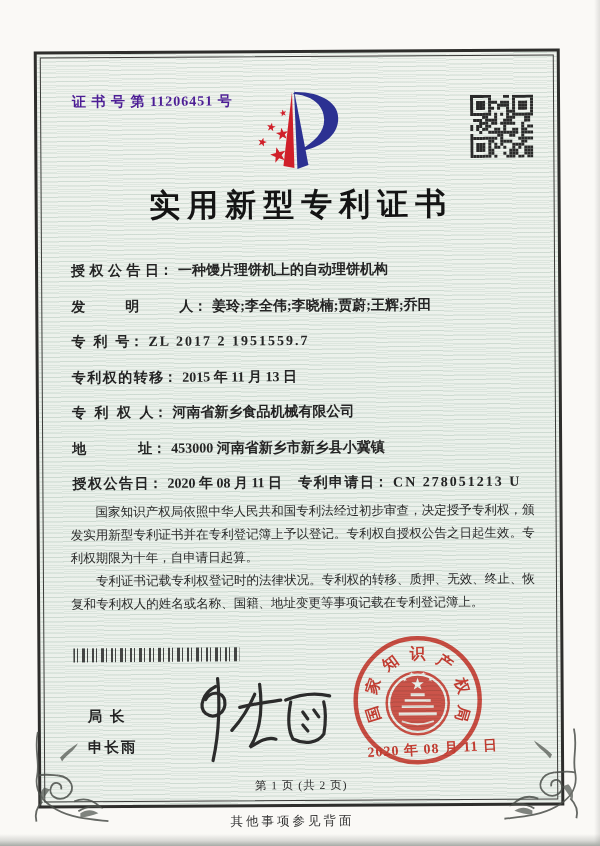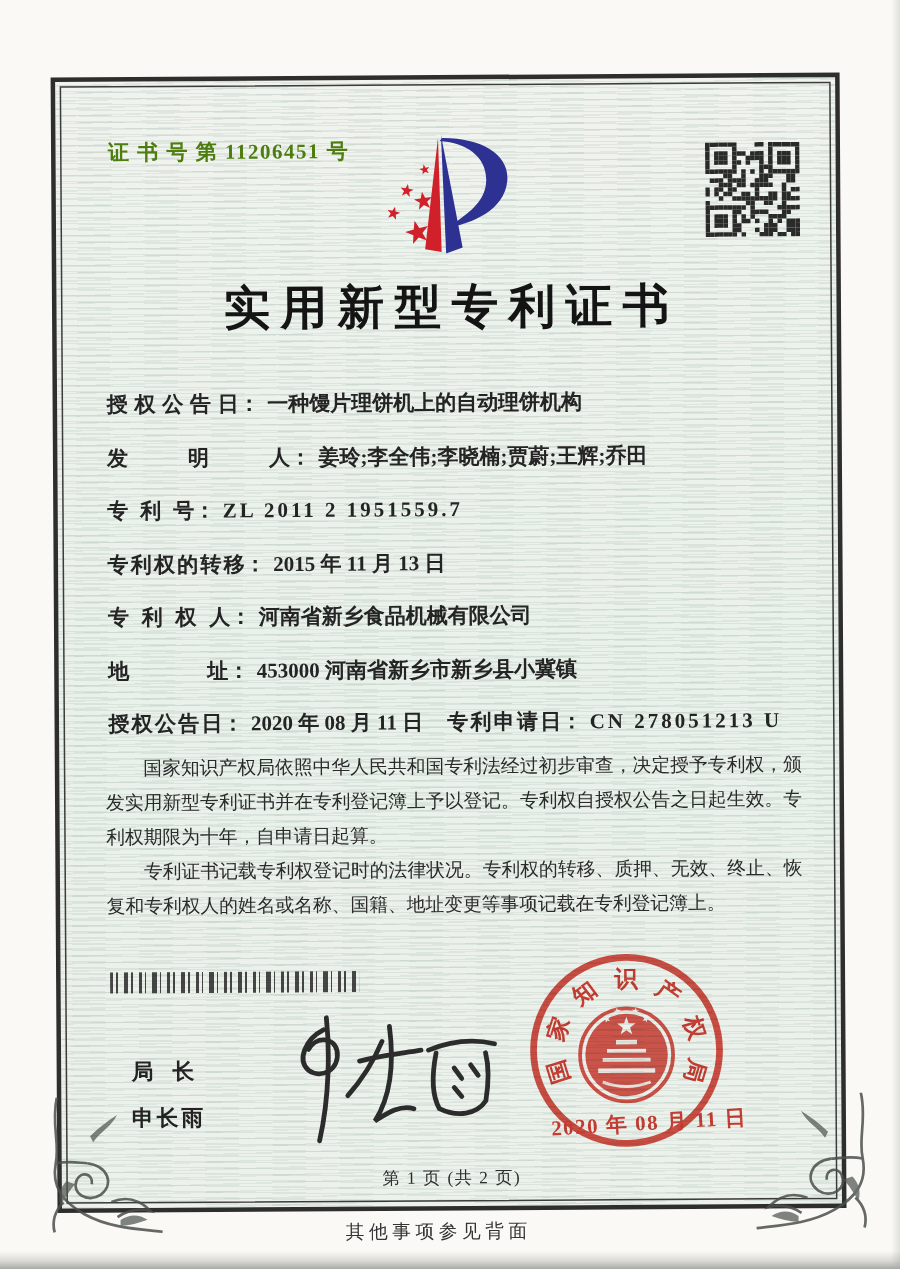--- a/index.html
+++ b/index.html
@@ -14,21 +14,21 @@
   .frame{
     position:absolute;left:36px;top:50px;width:526px;height:757px;box-sizing:border-box;
     border:3px solid #2e2e2c;
     background:
       repeating-linear-gradient(1.2deg, rgba(125,160,140,.16) 0 1px, rgba(0,0,0,0) 1px 4px),
       repeating-linear-gradient(-1.4deg, rgba(110,150,130,.12) 0 1px, rgba(0,0,0,0) 1px 5px),
       linear-gradient(180deg,#f0f3ee 0%,#eaf0ea 55%,#edf1ec 100%);
   }
   .frame-inner{position:absolute;inset:3px;border:1px solid #3c3c3a;}
   
-  .cert-no{position:absolute;left:74px;top:92px;font-size:14px;font-weight:600;letter-spacing:1px;color:#4d7c0f;}
+  .cert-no{position:absolute;left:74px;top:92px;font-size:14px;font-weight:600;letter-spacing:1px;color:#4c1d95;}
   .logo{position:absolute;left:250px;top:84px;}
   .qr{position:absolute;left:472px;top:96px;opacity:.92;}
   .title{
     position:absolute;left:36px;top:184px;width:526px;text-align:center;
     font-size:31px;font-weight:700;letter-spacing:7px;text-indent:7px;color:#141414;
   }
   
   .fields{position:absolute;left:72px;top:252px;width:468px;font-size:14px;font-weight:600;color:#242424;}
   .frow{height:35.5px;line-height:35.5px;white-space:nowrap;}
   .flabel{display:inline-block;}
@@ -51,21 +51,21 @@
     position:absolute;left:72px;top:647px;width:166px;height:14px;opacity:.8;
     background:
       repeating-linear-gradient(90deg,
         #1b1b1b 0 2px, rgba(0,0,0,0) 2px 4px,
         #1b1b1b 4px 5px, rgba(0,0,0,0) 5px 9px,
         #1b1b1b 9px 12px, rgba(0,0,0,0) 12px 14px,
         #1b1b1b 14px 15px, rgba(0,0,0,0) 15px 19px);
   }
   
   .issuer{position:absolute;left:86px;top:700px;font-size:14.5px;font-weight:700;color:#232323;}
-  .issuer div{line-height:31px;letter-spacing:2px;font-family:Liberation Mono, monospace;}
+  .issuer div{line-height:31px;letter-spacing:2px;}
   .sign-svg{position:absolute;left:183px;top:672px;}
   
   .seal{position:absolute;left:321px;top:615px;mix-blend-mode:multiply;opacity:.95;}
   .seal text{font-family:"Liberation Serif","DejaVu Serif",serif;}
   
   .orn{position:absolute;opacity:.85;}
   .orn-left{left:26px;top:730px;}
   .orn-right{left:500px;top:730px;transform:scaleX(-1);}
   
   .pageline{position:absolute;left:36px;top:778px;width:526px;text-align:center;
@@ -355,21 +355,21 @@
   <div class="title">实用新型专利证书</div>
 
   <div class="fields">
     <div class="frow r1">
       <span class="flabel">授权公告日</span><span>：</span><span class="fval">一种馒片理饼机上的自动理饼机构</span>
     </div>
     <div class="frow r2">
       <span class="flabel">发明人</span><span>：</span><span class="fval">姜玲;李全伟;李晓楠;贾蔚;王辉;乔田</span>
     </div>
     <div class="frow r3">
-      <span class="flabel">专利号</span><span>：</span><span class="fval num">ZL 2011 2 1951559.7</span>
+      <span class="flabel">专利号</span><span>：</span><span class="fval num">ZL 2017 2 1951559.7</span>
     </div>
     <div class="frow r4">
       <span class="flabel">专利权的转移</span><span>：</span><span class="fval">2015 年 11 月 13 日</span>
     </div>
     <div class="frow r5">
       <span class="flabel">专利权人</span><span>：</span><span class="fval">河南省新乡食品机械有限公司</span>
     </div>
     <div class="frow r6">
       <span class="flabel">地址</span><span>：</span><span class="fval">453000 河南省新乡市新乡县小冀镇</span>
     </div>

